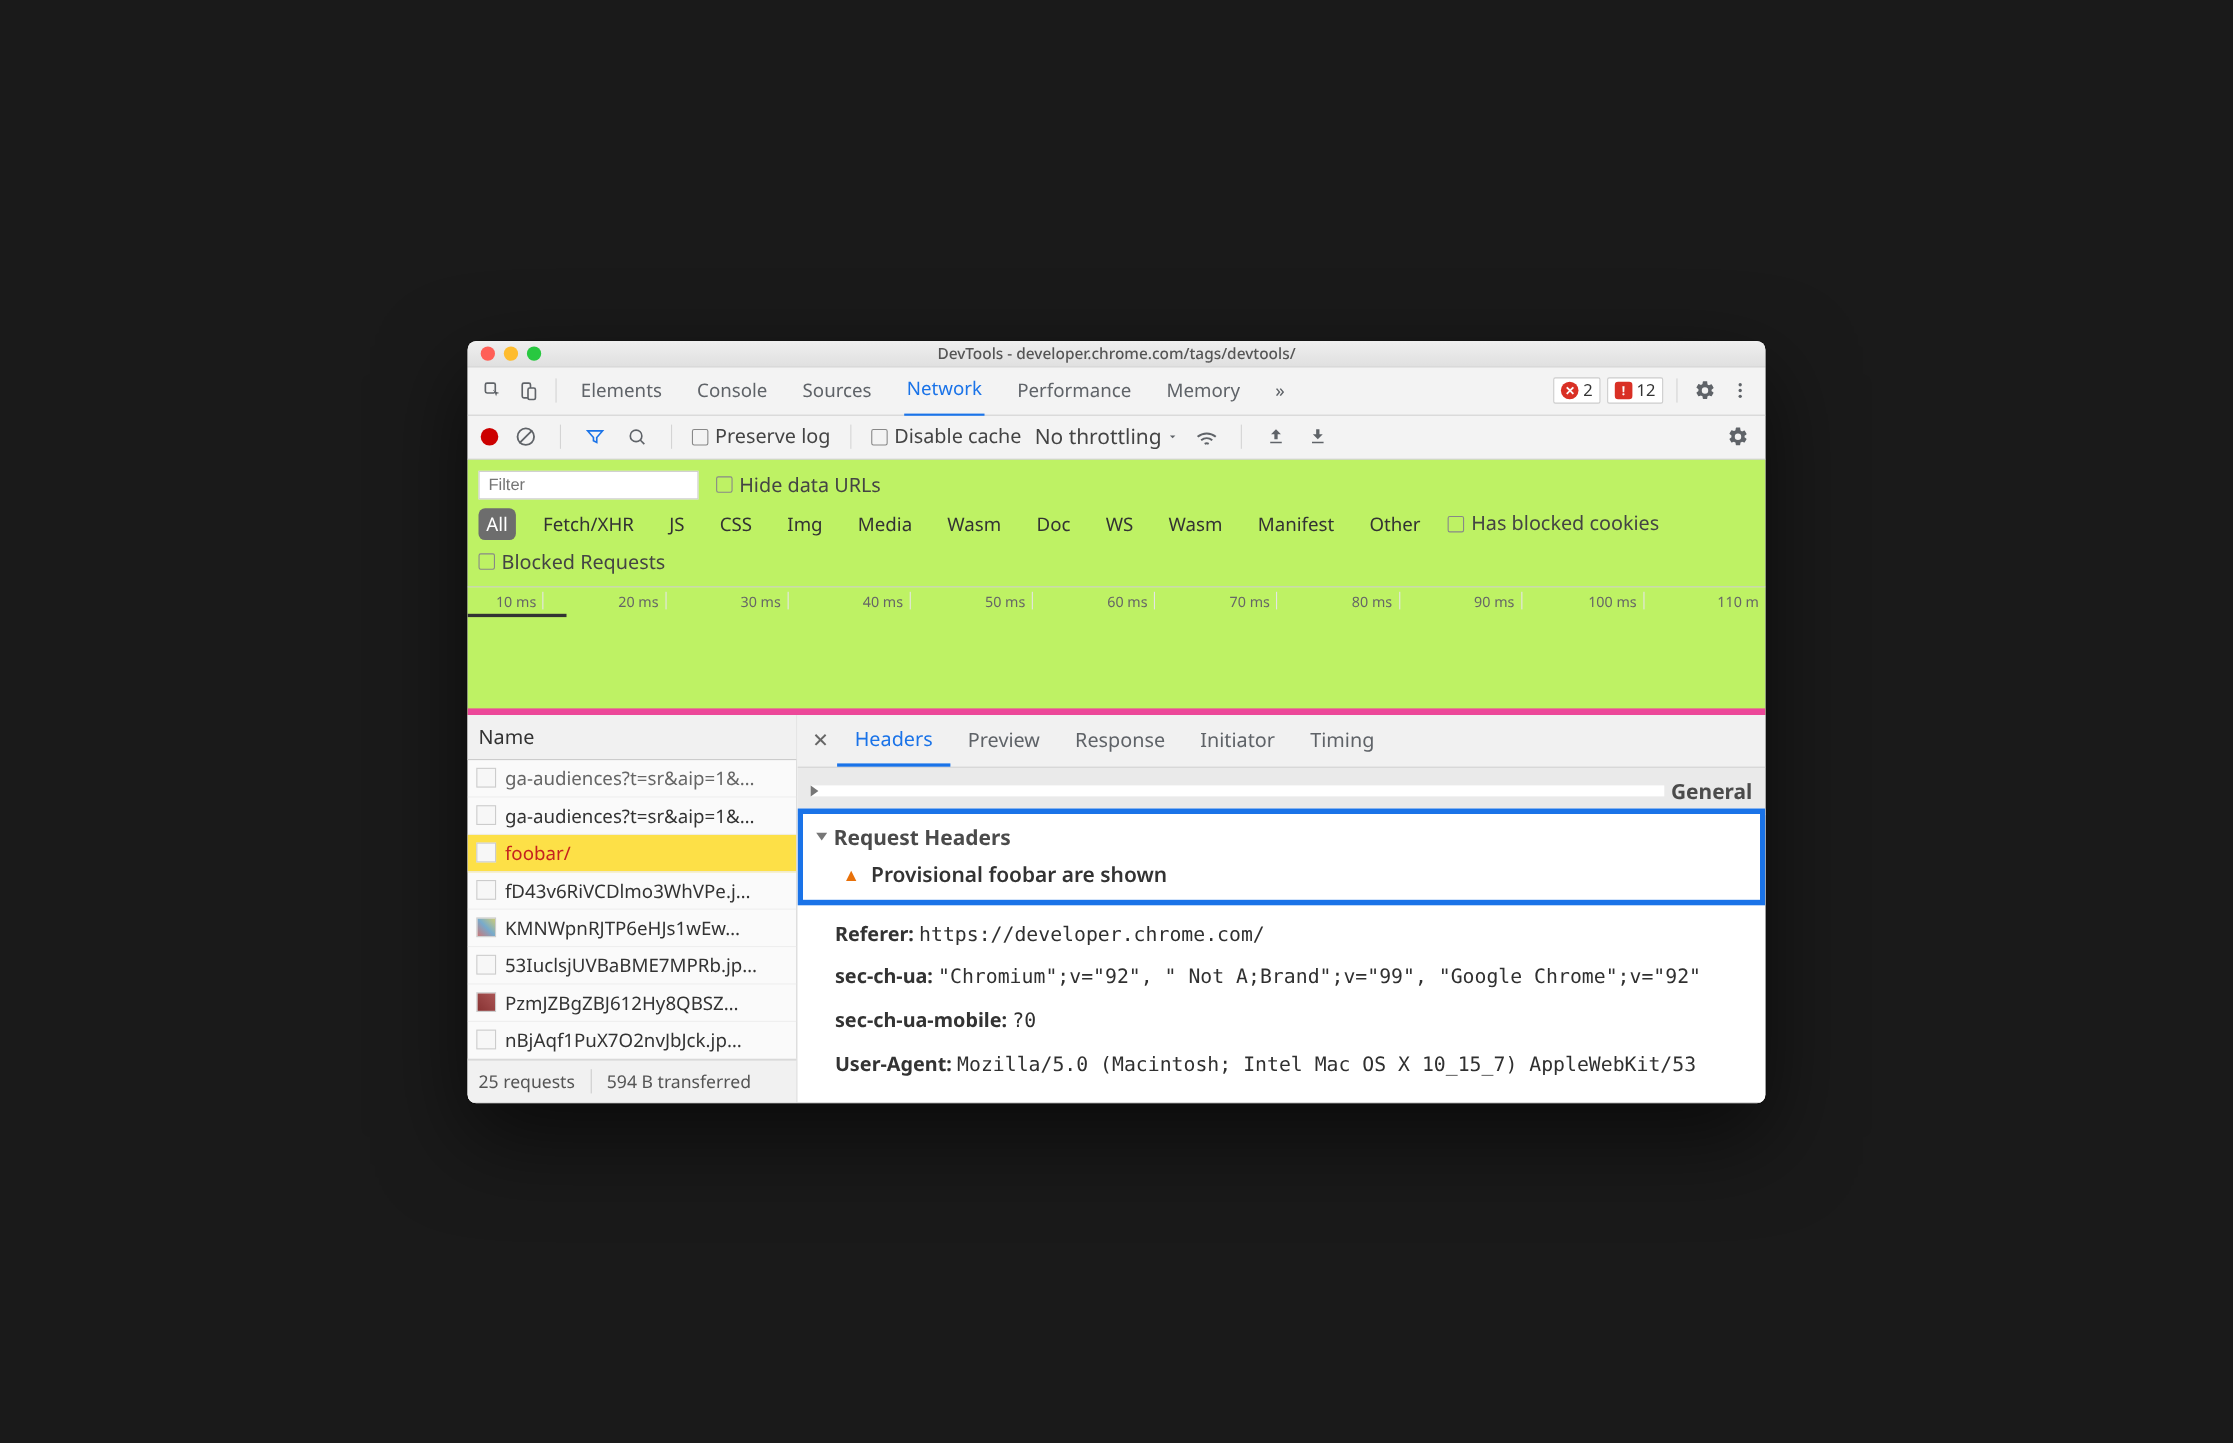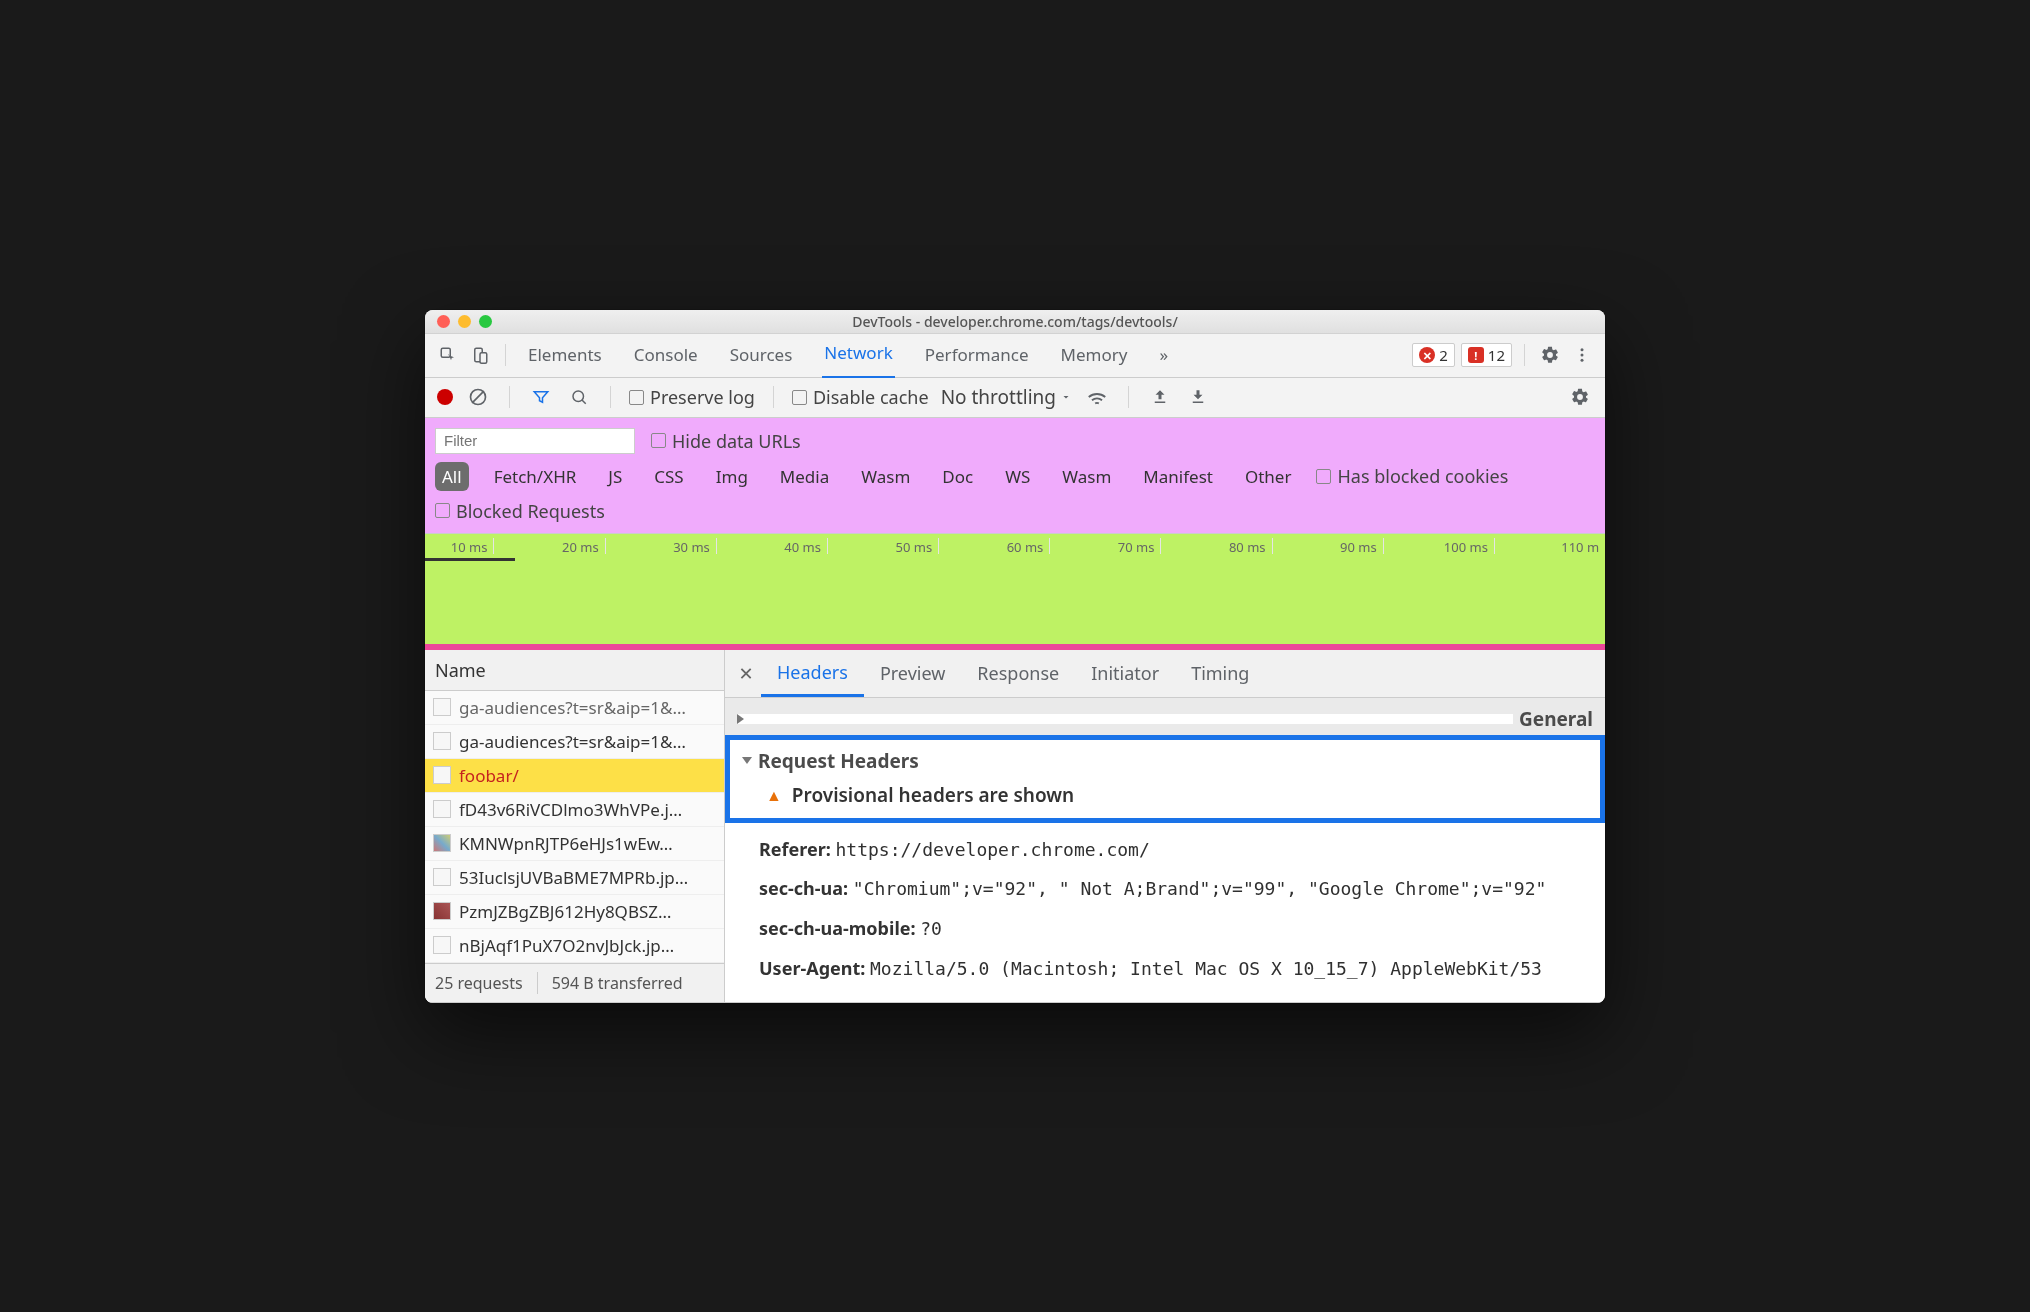--- a/index.html
+++ b/index.html
@@ -51,21 +51,21 @@
   .sub1 {
     display:flex; align-items:center; gap:12px; padding:6px 12px; height:40px;
     border-bottom:1px solid #ccc; background:#f3f3f3;
   }
   .rec { width:16px;height:16px;border-radius:50%;background:#cc0000; }
   .cb { display:inline-flex; align-items:center; gap:6px; color:#444; font-size:18px;}
   .cb input { width:15px;height:15px; appearance:none; border:1.5px solid #888; border-radius:2px;}
   .selectish { display:inline-flex; align-items:center; gap:4px; color:#444;}
   .spacer { flex:1; }
   
-  .filterbar { background:#f0abfc; padding:6px 10px; border-bottom:1px solid #ccc;}
+  .filterbar { background:#bef264; padding:6px 10px; border-bottom:1px solid #ccc;}
   .row { display:flex; align-items:center; gap:16px; padding:4px 0;}
   .filter-input { background:#fff; border:1px solid #ccc; width:200px; height:26px; padding:2px 8px; font-size:15px; color:#555;}
   .pill { padding:3px 7px; font-size:17px; color:#333; border-radius:6px;}
   .pill.active { background:#6d6d6d; color:#fff; }
   
   .timeline { background:#bef264; border-bottom:6px solid #ec4899;}
   .ruler { display:flex; font-size:13px; color:#666; padding-top:4px;}
   .ruler div { flex:1; text-align:right; padding-right:6px; border-right:1px solid #e5e5e5; height:16px;}
   .ruler div:first-child { flex:.6; }
   .chart-area { position:relative; height:90px; }
@@ -342,21 +342,21 @@
         <span>General</span>
       </div>
 
       <div class="hlbox">
         <div class="hh">
           <span class="tri down"></span>
           <span>Request Headers</span>
         </div>
         <div class="warn">
           <span class="warn-icon">▲</span>
-          <span>Provisional headers are shown</span>
+          <span>Provisional foobar are shown</span>
         </div>
       </div>
 
       <div class="kv"><b>Referer:</b> <span class="mono">https://developer.chrome.com/</span></div>
       <div class="kv"><b>sec-ch-ua:</b> <span class="mono">"Chromium";v="92", " Not A;Brand";v="99", "Google Chrome";v="92"</span></div>
       <div class="kv"><b>sec-ch-ua-mobile:</b> <span class="mono">?0</span></div>
       <div class="kv"><b>User-Agent:</b> <span class="mono">Mozilla/5.0 (Macintosh; Intel Mac OS X 10_15_7) AppleWebKit/53</span></div>
     </div>
   </div>
 

